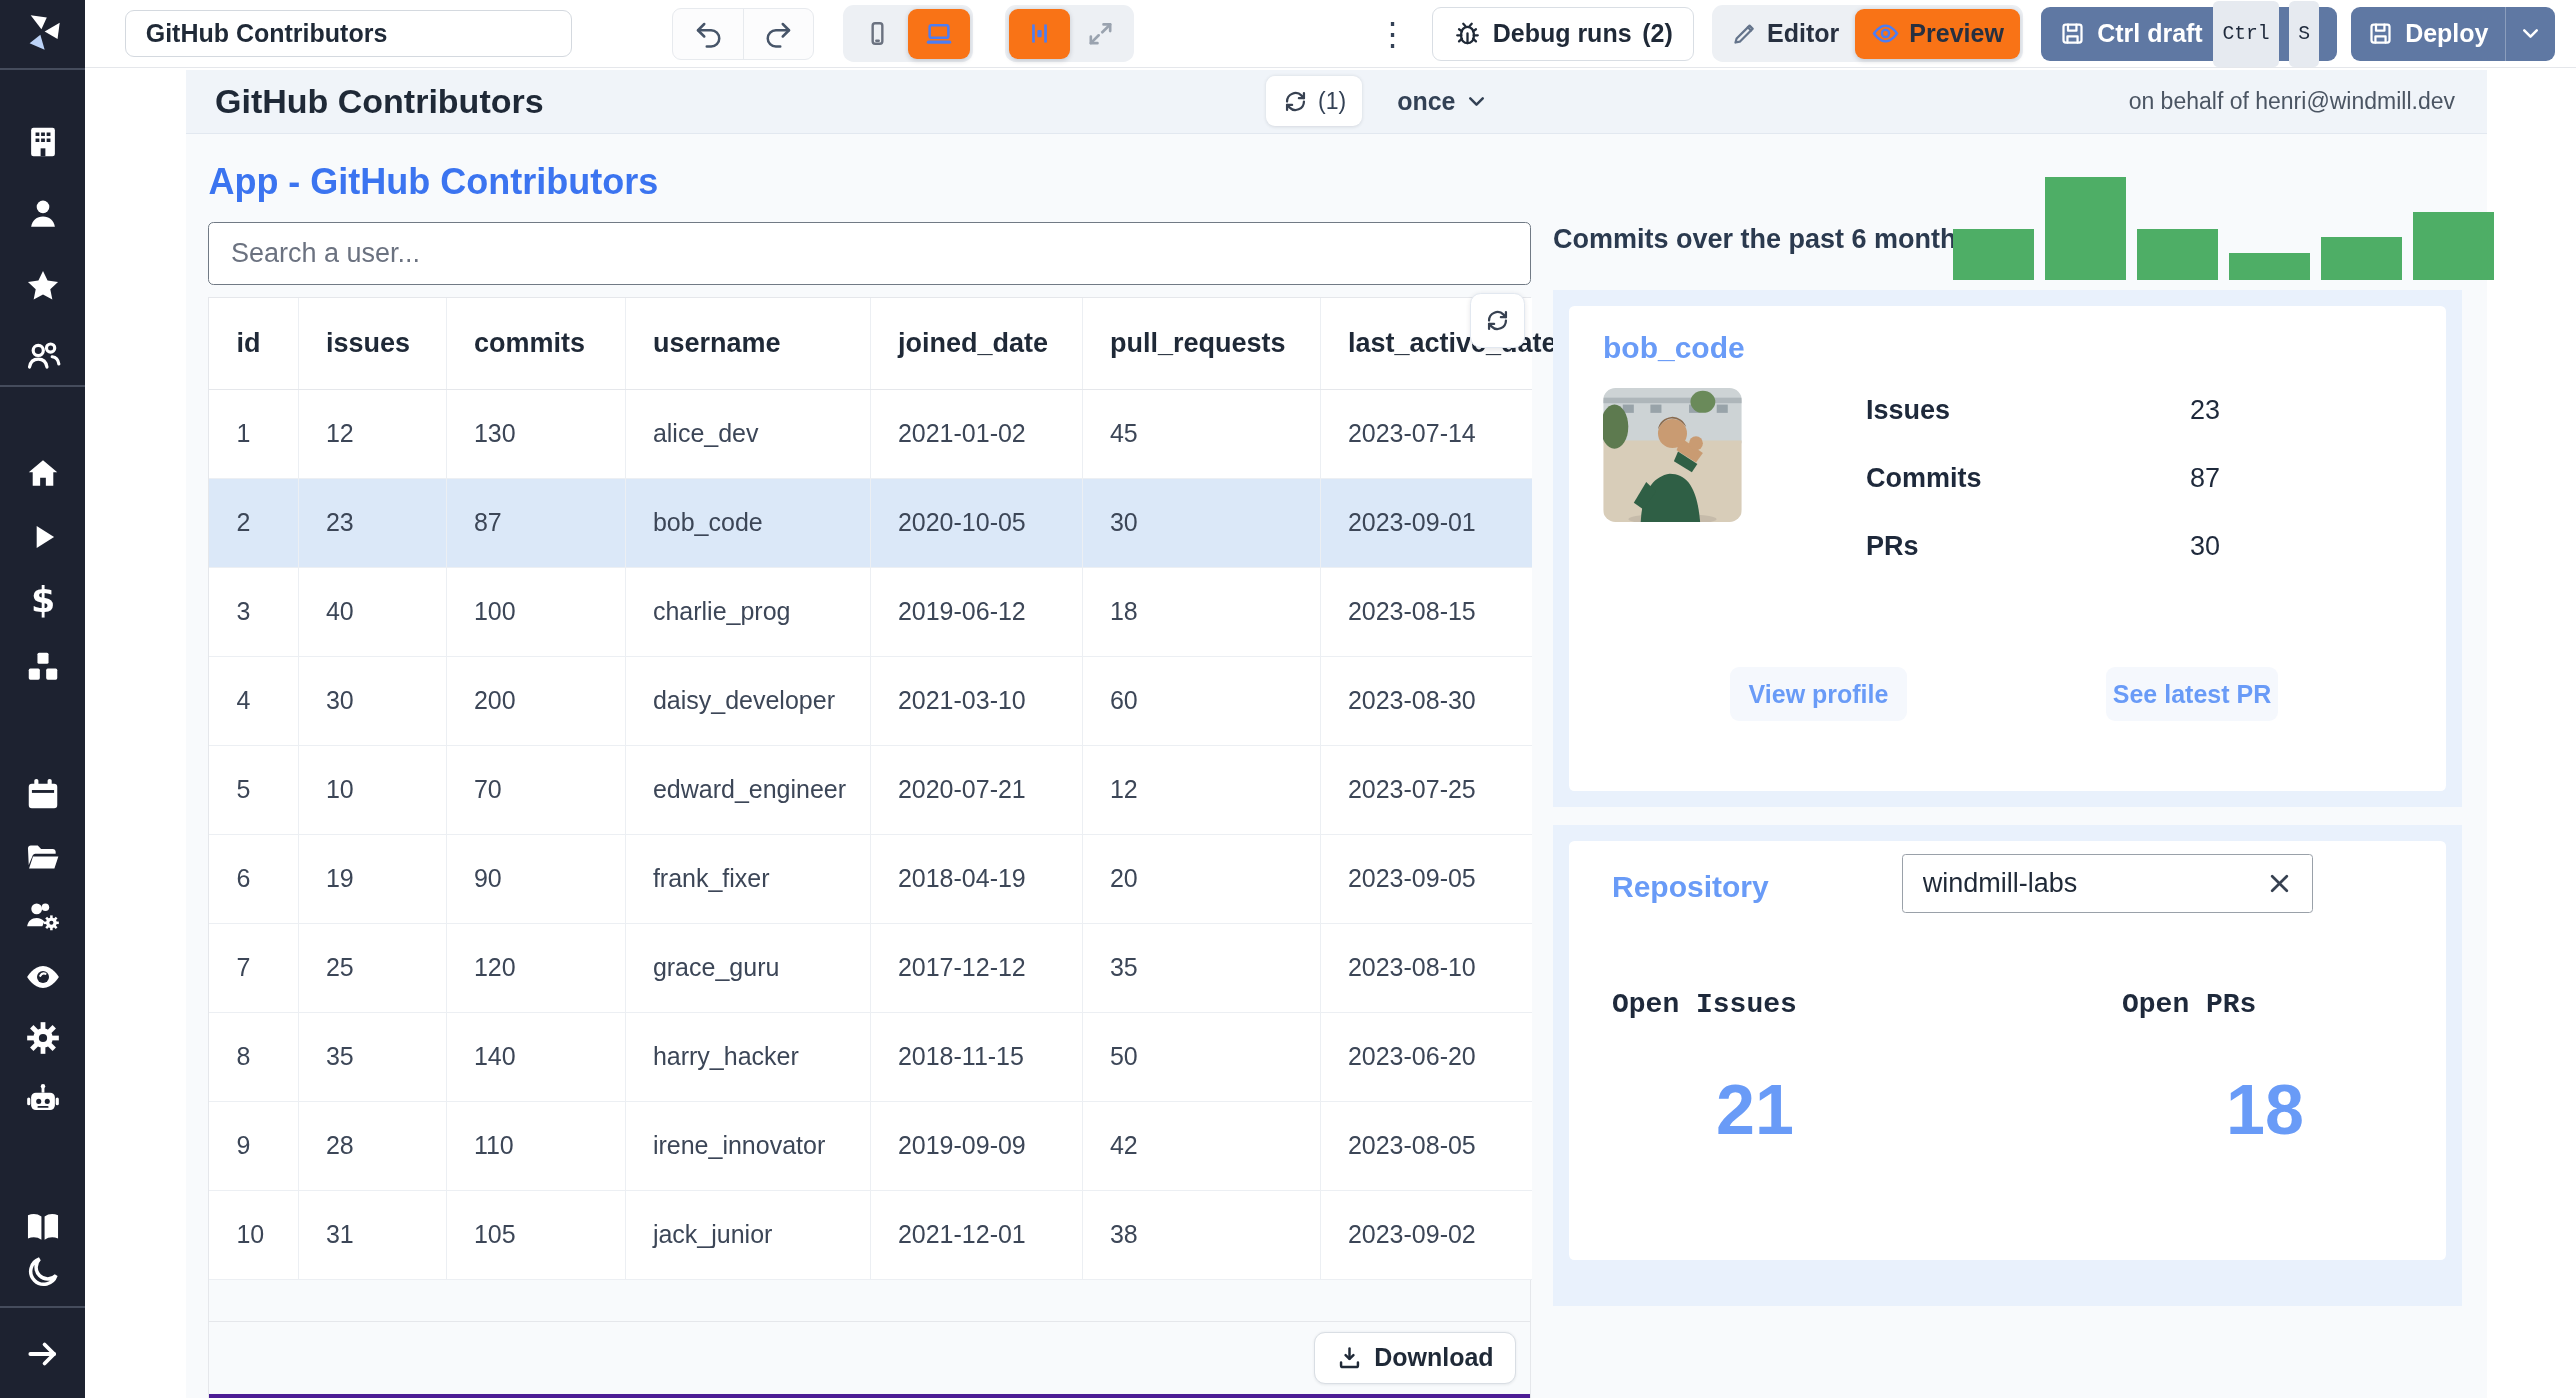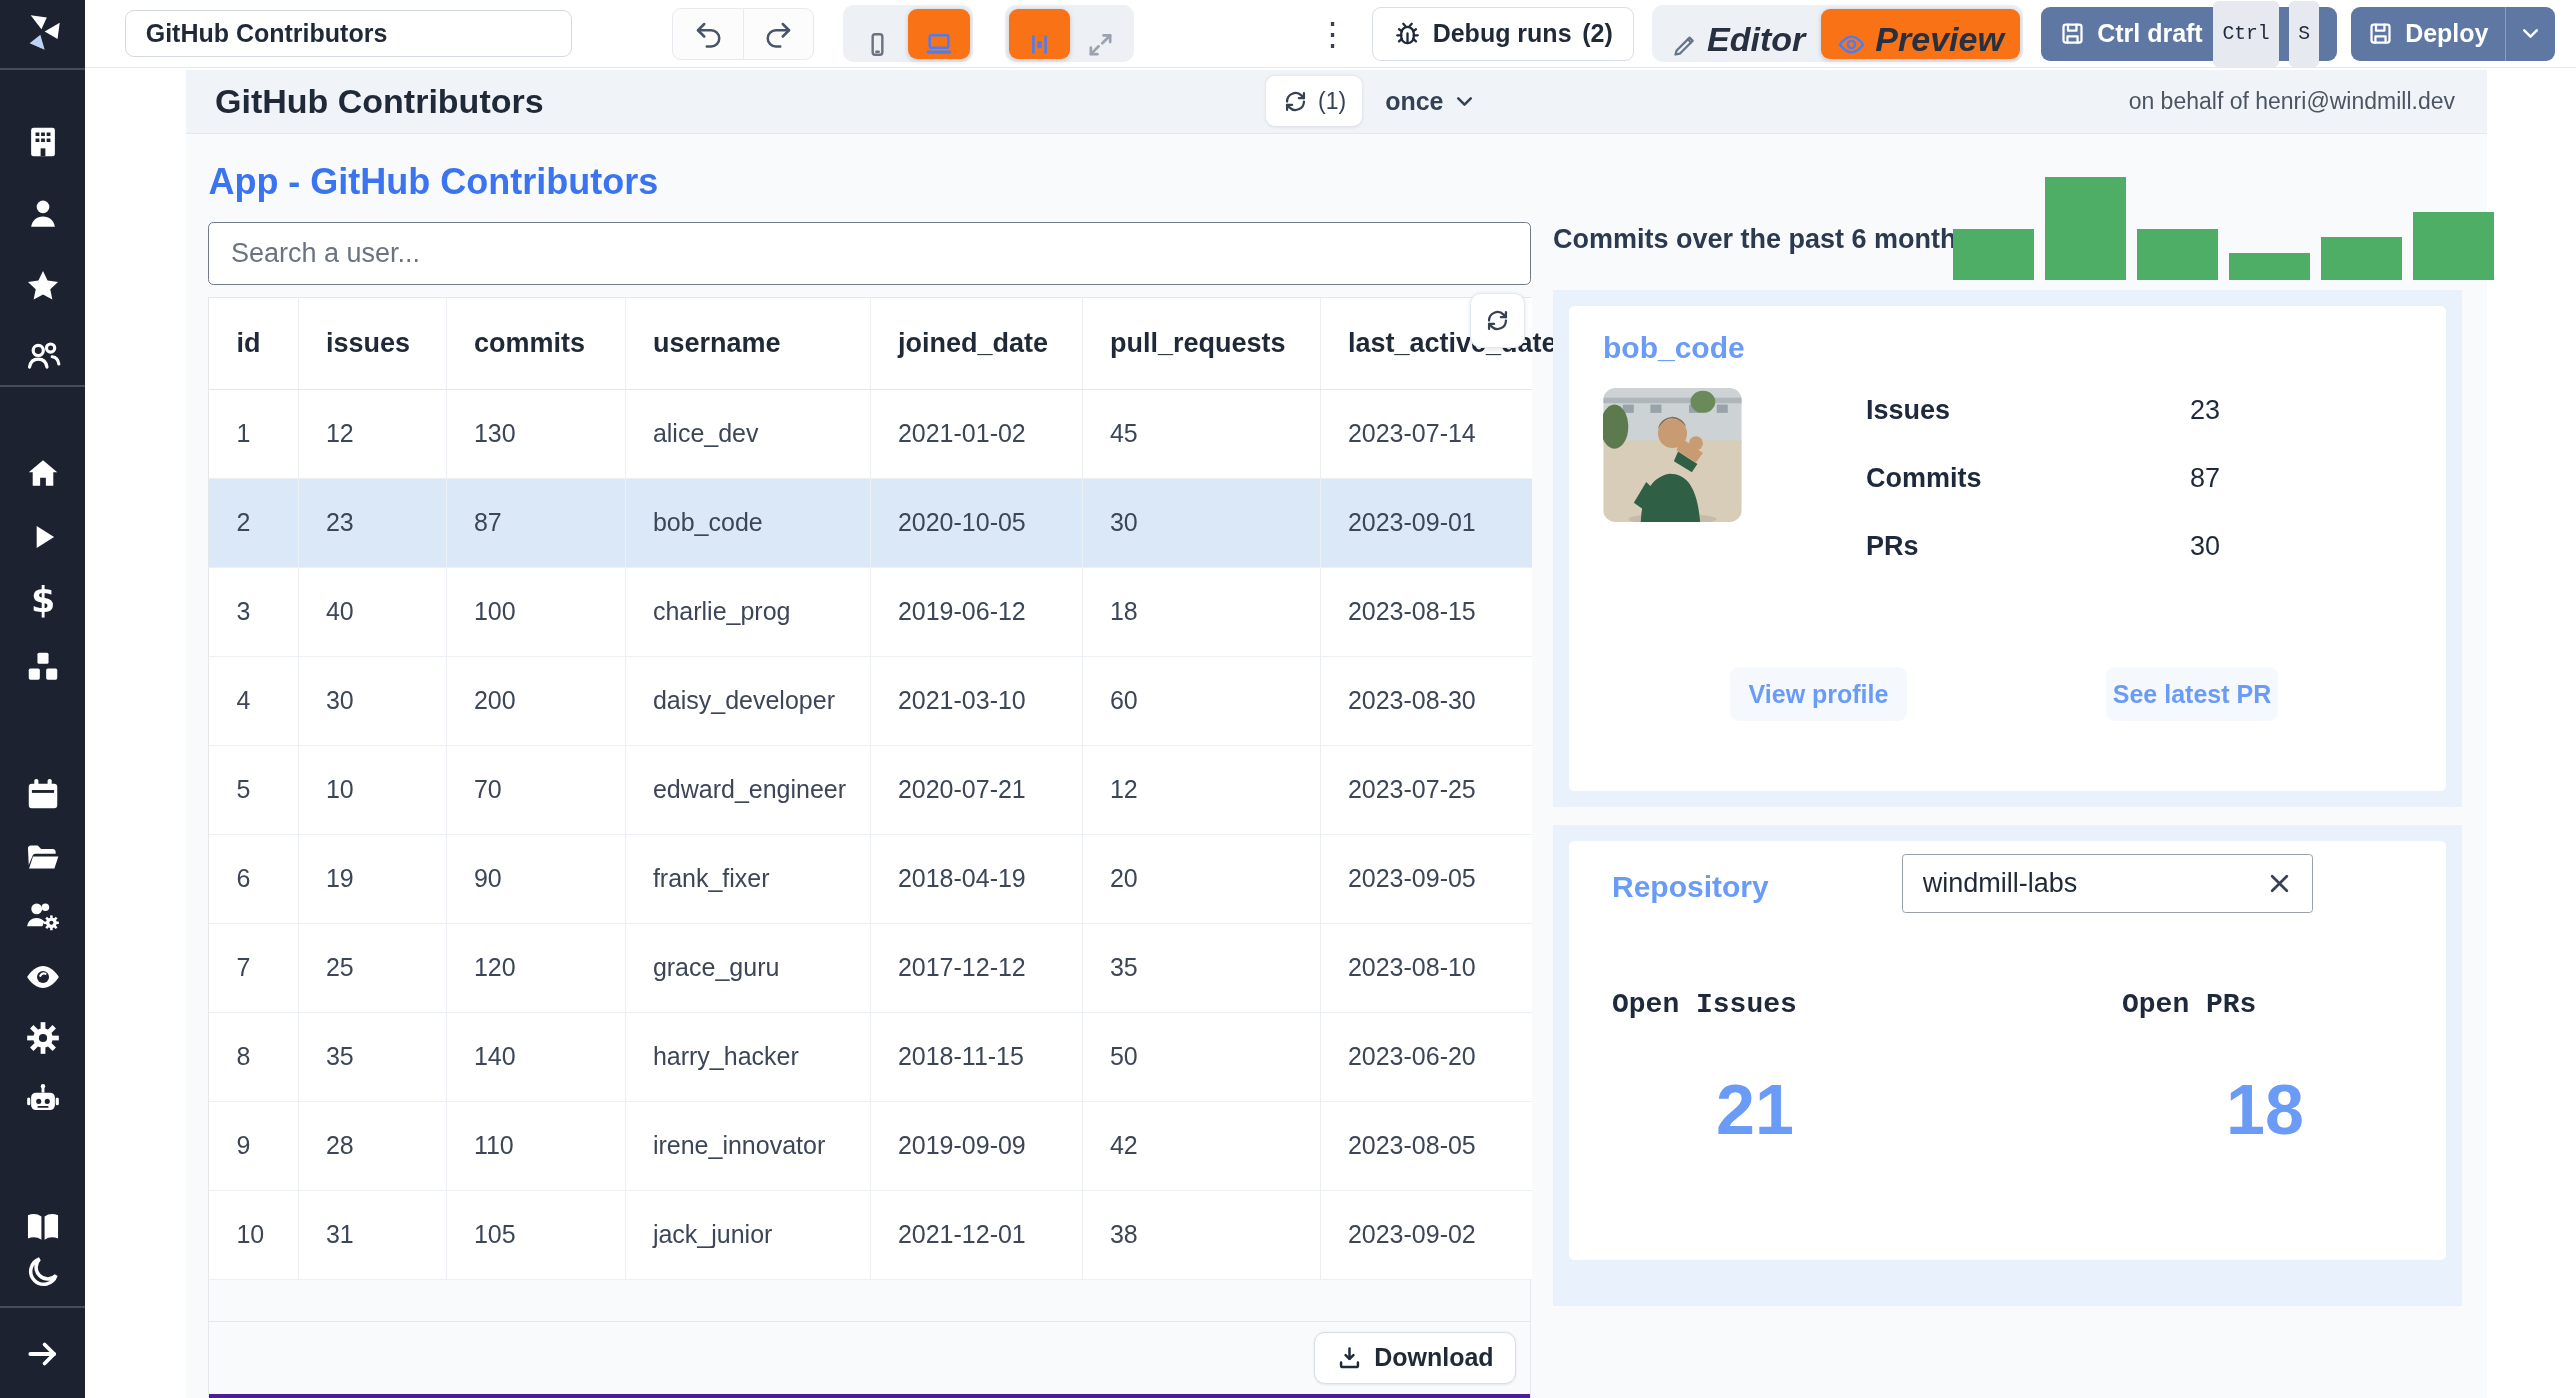--- a/index.html
+++ b/index.html
@@ -16,37 +16,37 @@
   .sicon{position:absolute;left:0;width:85px;display:flex;justify-content:center;cursor:pointer;}
   .sdiv{position:absolute;left:0;width:85px;height:1.8px;background:#454c5c;}
 
   
   #toolbar{position:absolute;left:85px;top:0;right:0;height:68px;background:#fff;border-bottom:1.8px solid #e5e7eb;display:flex;align-items:center;}
   .title-input{margin-left:40px;width:447px;height:47px;border:1.8px solid #d4d9df;border-radius:9px;padding:0 19.7px;font-size:25px;font-weight:600;color:#1f2937;background:#fff;outline:none;font-family:inherit;}
   .btn-group{margin-left:100px;height:52px;display:flex;border:1.8px solid #e7eaee;border-radius:9px;background:#fcfcfd;overflow:hidden;}
   .btn-group .cell{width:70px;display:flex;align-items:center;justify-content:center;cursor:pointer;}
   .btn-group .cell + .cell{border-left:1.8px solid #e7eaee;}
   .seg{height:57px;background:#edf0f4;border-radius:10.7px;padding:3.6px;display:flex;align-items:center;}
-  .seg .scell{height:50px;border-radius:9px;display:flex;align-items:flex-end;justify-content:center;padding:0 16px;cursor:pointer;color:#273040;font-size:34px;font-weight:600;gap:9px;font-style:italic;}
+  .seg .scell{height:50px;border-radius:9px;display:flex;align-items:center;justify-content:center;padding:0 16px;cursor:pointer;color:#273040;font-size:25px;font-weight:600;gap:9px;}
   .seg .scell.sel{background:#f97316;box-shadow:0 1.8px 5.4px rgba(15,23,42,.18);}
   .kebab{margin-left:auto;width:36px;text-align:center;font-size:32px;color:#334155;cursor:pointer;line-height:1;}
   .btn-debug{margin-left:21.5px;height:54px;display:flex;align-items:center;gap:10.7px;background:#fff;border:1.8px solid #d9dee4;border-radius:9px;padding:0 19.7px;font-size:25px;font-weight:600;color:#1f2937;cursor:pointer;}
   .btn-slate{height:54px;display:flex;align-items:center;gap:10.7px;background:var(--slate-button);border:none;border-radius:9px;padding:0 18px;font-size:25px;font-weight:600;color:#fff;cursor:pointer;}
   kbd{background:#e6eaf0;color:#1e293b;font-family:"Liberation Mono","DejaVu Sans Mono",monospace;font-size:19.7px;padding:22px 9px;border-radius:5.4px;font-weight:400;}
   .deploy-split{margin-left:14.3px;margin-right:21.5px;height:54px;display:flex;background:var(--slate-button);border-radius:9px;overflow:hidden;cursor:pointer;}
   .deploy-main{display:flex;align-items:center;gap:10.7px;padding:0 16px;font-size:25px;font-weight:600;color:#fff;}
   .deploy-caret{width:50px;display:flex;align-items:center;justify-content:center;border-left:1.8px solid rgba(255,255,255,.28);}
 
   
   #canvas{position:absolute;left:186px;top:70px;width:2301px;height:1329px;background:#f8fafc;}
   .app-header{position:absolute;left:0;top:0;width:100%;height:64px;background:#f0f4f9;border-bottom:1.8px solid #e2e8f0;}
   .app-title{position:absolute;left:29px;top:0;line-height:63px;font-size:34px;font-weight:700;color:#1f2937;}
   .hdr-center{position:absolute;left:1080px;top:6.3px;display:flex;align-items:center;}
   .refresh-pill{height:50px;background:#fff;border-radius:9px;box-shadow:0 0.9px 3.6px rgba(15,23,42,.12);display:flex;align-items:center;gap:9px;padding:0 16px;cursor:pointer;font-size:23px;color:#334155;}
-  .once-group{margin-left:23px;display:flex;align-items:center;gap:9px;cursor:pointer;font-size:25px;font-weight:600;color:#334155;}
+  .once-group{margin-left:35px;display:flex;align-items:center;gap:9px;cursor:pointer;font-size:25px;font-weight:600;color:#334155;}
   .on-behalf{position:absolute;right:32px;top:0;line-height:63px;font-size:23px;color:#4b5563;}
 
   .app-heading{position:absolute;left:22.4px;top:91px;font-size:36px;font-weight:700;color:var(--accent-blue);}
   .search-input{position:absolute;left:22.4px;top:152px;width:1323px;height:63px;border:1.8px solid #717a85;border-radius:5.4px;background:#fff;padding:0 21.5px;font-size:27px;color:#374151;outline:none;font-family:inherit;}
   .search-input::placeholder{color:#6b7280;}
 
   
   .table-wrap{position:absolute;left:22.4px;top:227px;width:1323px;height:1102px;background:#4c1d95;border:0.9px solid #e5e7eb;}
   table{width:100%;border-collapse:collapse;table-layout:fixed;background:#fff;}
   th{height:91px;text-align:left;padding-left:27px;font-size:27px;font-weight:700;color:#1f2937;border-right:0.9px solid #eceff3;border-bottom:0.9px solid #e5e7eb;background:#fff;}

